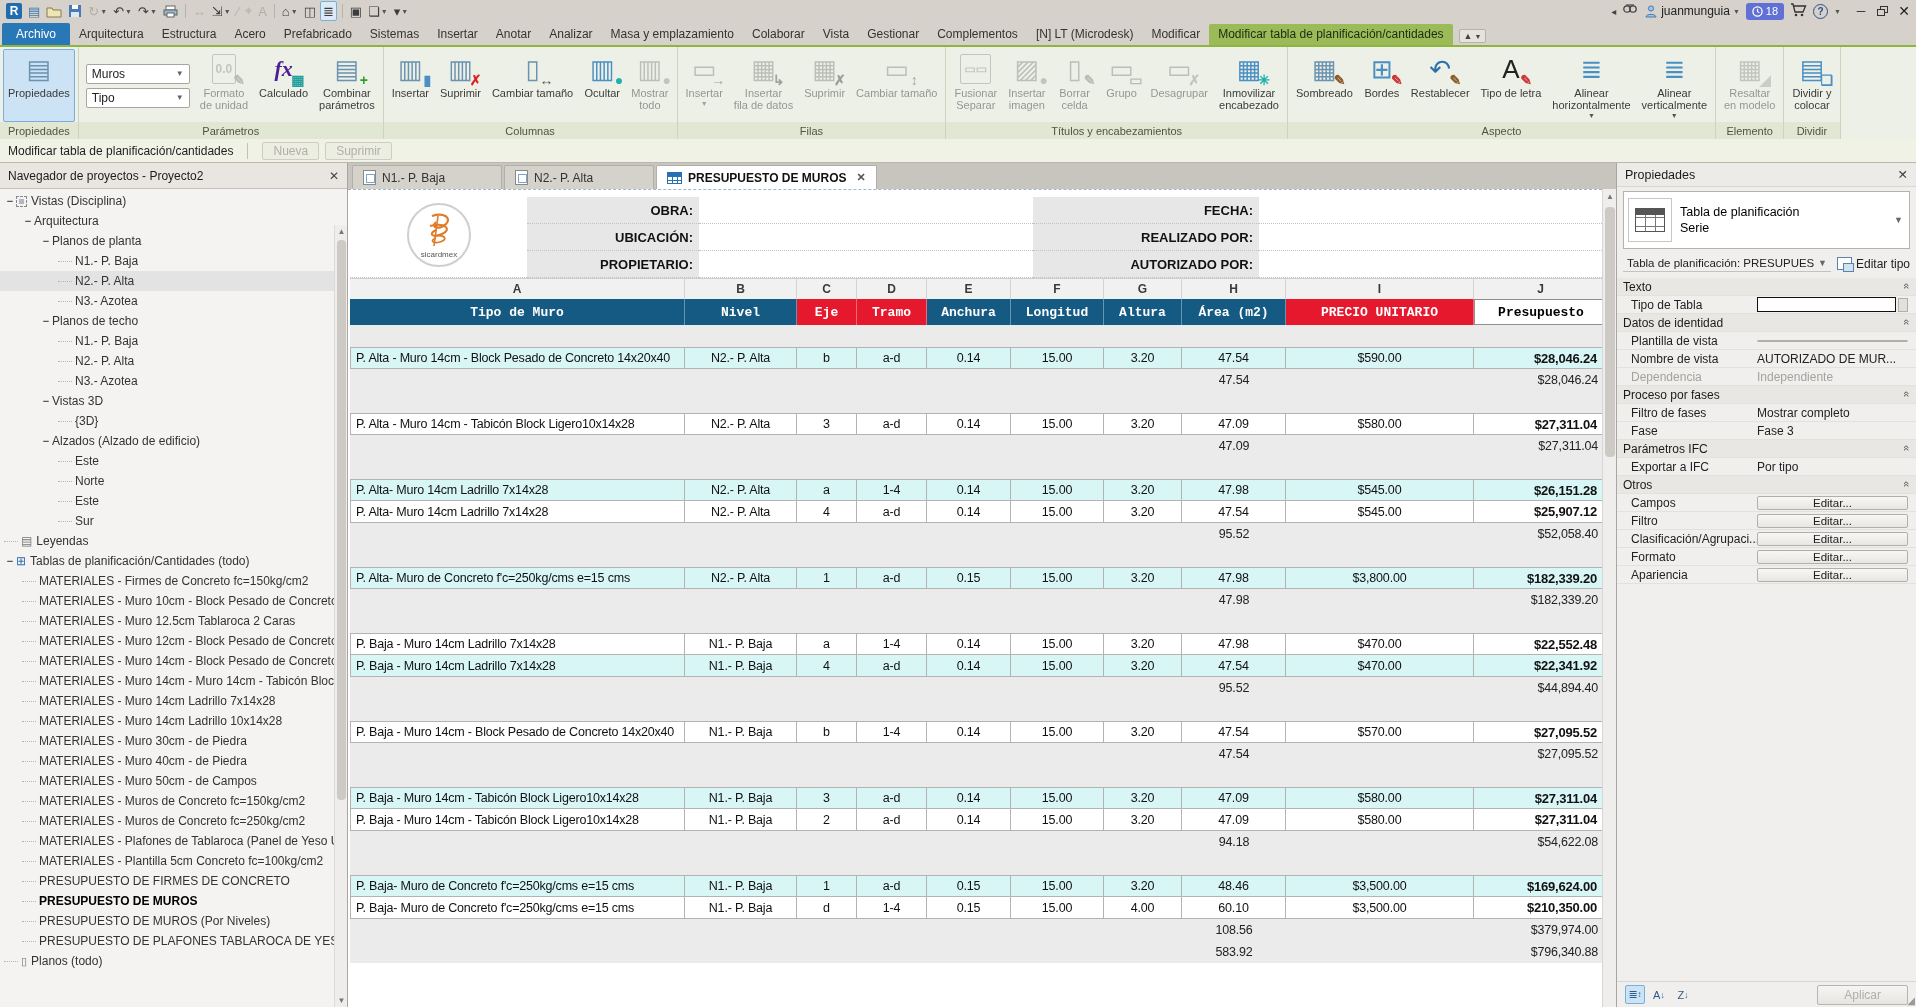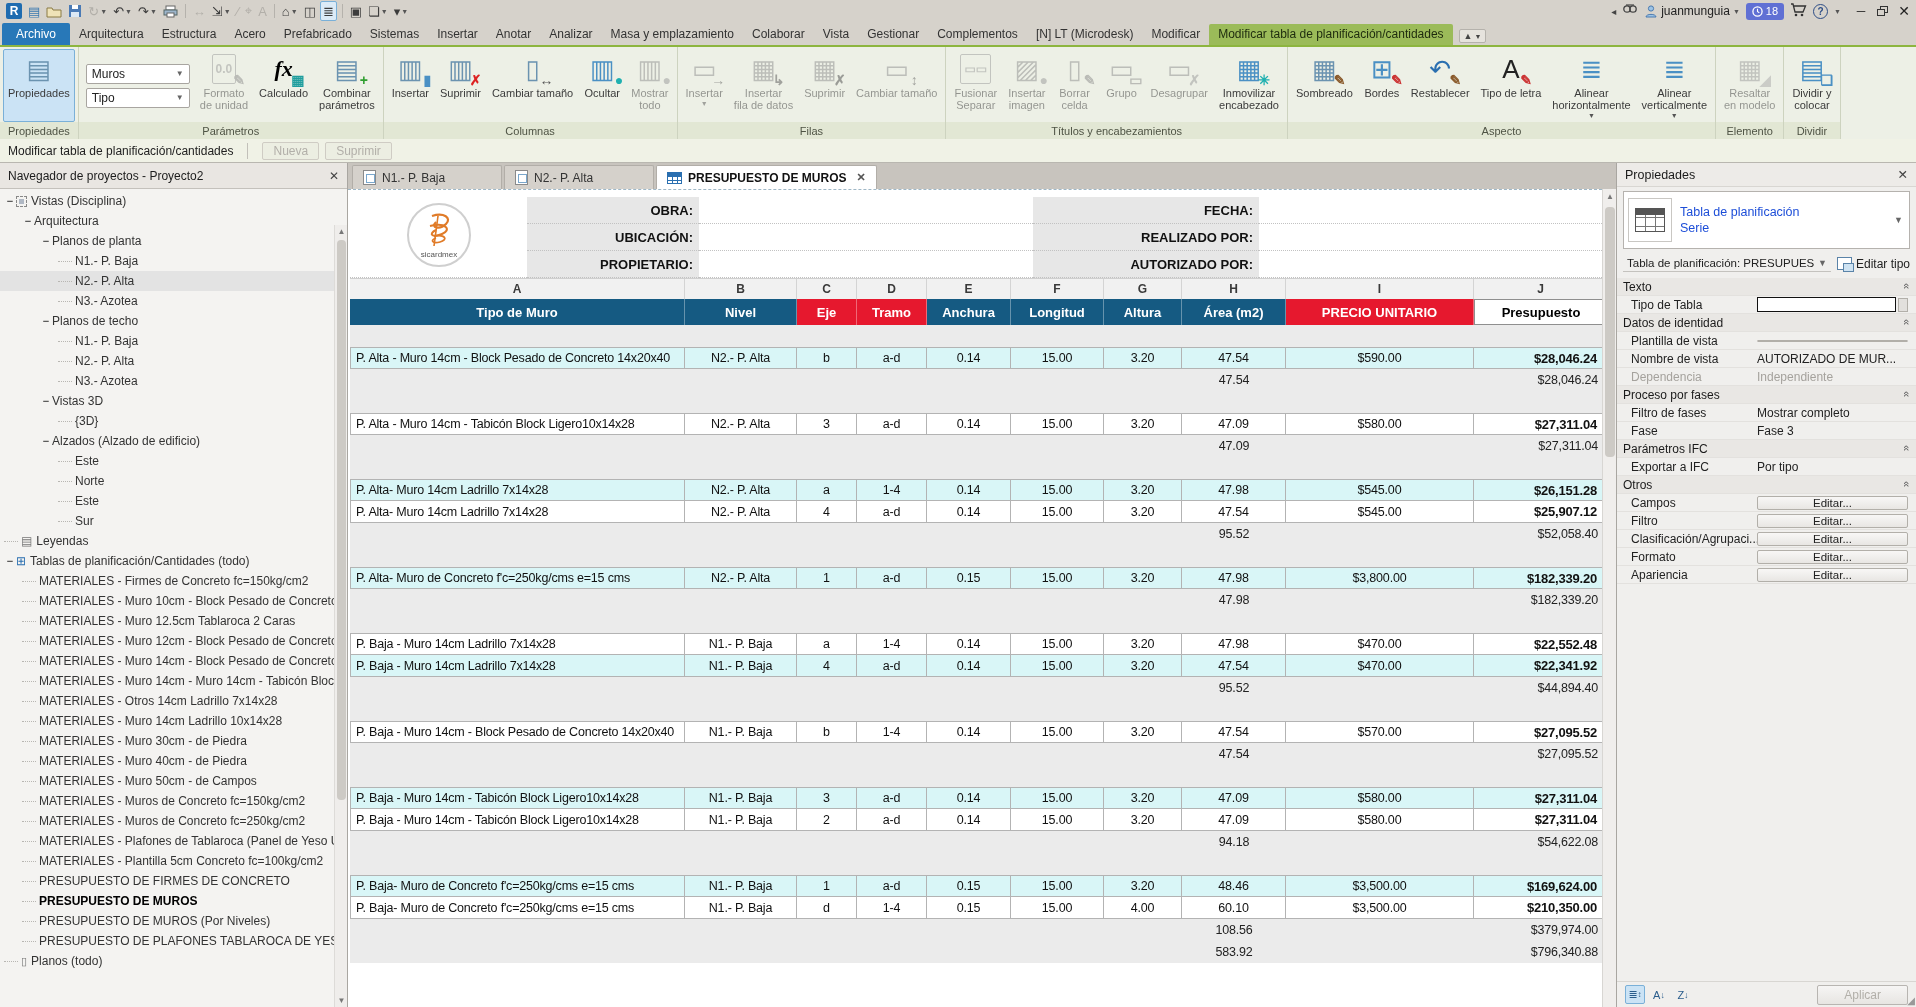--- a/index.html
+++ b/index.html
@@ -45,21 +45,21 @@
         display:flex;align-items:center;justify-content:center;padding:0 6px;white-space:nowrap;}
   .rbtn{display:flex;flex-direction:column;align-items:center;justify-content:flex-start;
         padding:2px 4px 1px 4px;min-width:46px;cursor:default;border:1px solid transparent;border-radius:2px;}
   .rbtn .lab{font-size:11px;color:#3b3b3b;text-align:center;line-height:12px;white-space:pre-line;margin-top:1px;}
   .rbtn.sel{background:#cbe3f5;border-color:#7ab0d8;}
   .rbtn.dis{filter:grayscale(1);opacity:.5;}
   .rbtn .dd{font-size:7px;color:#555;margin-top:1px;}
   .ricon{position:relative;width:36px;height:34px;display:flex;align-items:center;justify-content:center;}
   .ricon .gi{font-size:26px;line-height:26px;}
   .ricon .gi.txt{font-size:12px;font-weight:bold;border:1px solid #999;padding:1px 3px;color:#9a9a9a;border-radius:2px;}
-  .ricon .gi.fx{font-family:"Liberation Serif",serif;font-style:italic;font-weight:bold;font-size:22px;color:#000000;}
+  .ricon .gi.fx{font-family:"Liberation Serif",serif;font-style:italic;font-weight:bold;font-size:22px;color:#4c1d95;}
   .ricon .ov{position:absolute;right:-3px;bottom:-1px;font-size:14px;font-weight:bold;line-height:14px;}
   .selcol{display:flex;flex-direction:column;justify-content:center;gap:4px;padding:0 4px;}
   .rsel{width:104px;height:20px;background:#fff;border:1px solid #a8a5a0;border-radius:2px;
         font-size:12px;color:#222;display:flex;align-items:center;padding:0 5px;justify-content:space-between;}
   .rsel .dd{font-size:8px;color:#666;}
   
   .optionsbar{height:24px;background:#f0f2e6;border-bottom:1px solid #b9b7b0;display:flex;align-items:center;
         font-size:12px;color:#222;padding-left:8px;gap:8px;}
   .ob-sep{width:1px;height:16px;background:#c2c0b9;margin:0 6px;}
   .ob-btn{border:1px solid #cfccc4;background:#eceee2;color:#b2afa9;padding:1px 10px;font-size:12px;border-radius:2px;}
@@ -106,21 +106,21 @@
   .sch-info{display:grid;grid-template-columns:177px 172px 334px 226px 349px;position:relative;}
   .sch-info .icell{height:27px;font-size:13px;display:flex;align-items:center;justify-content:flex-end;
         padding-right:6px;border-bottom:1px dotted #c2c2c2;}
   .sch-info .lab{background:#e7e7e7;font-weight:bold;color:#111;}
   .sch-info .val{background:#fff;}
   .sch-info .logocell{grid-row:1 / span 3;background:#fff;border-bottom:1px dotted #c2c2c2;position:relative;}
   .logo{position:absolute;left:50%;top:50%;transform:translate(-50%,-50%);}
   .letters{display:grid;height:21px;background:#f1f1f1;border-top:1px solid #cfcfcf;}
   .letters div{display:flex;align-items:center;justify-content:center;font-size:12px;color:#3a3a3a;
         border-right:1px solid #d4d4d4;font-weight:bold;}
-  .heads{display:grid;height:26px;}
+  .heads{display:grid;height:26px;font-family:Liberation Mono, monospace;}
   .heads div{display:flex;align-items:center;justify-content:center;font-size:13px;font-weight:bold;color:#fff;
         border-right:1px solid rgba(255,255,255,.35);}
   .heads .blue{background:#155a82;}
   .heads .red{background:#e6182e;}
   .heads .white{background:#fff;color:#000;border:1px solid #8f8f8f;}
   .trow{display:grid;height:22px;}
   .trow .c{display:flex;align-items:center;justify-content:center;font-size:12.5px;color:#111;
         overflow:hidden;white-space:nowrap;letter-spacing:-.2px;}
   .trow .c.left{justify-content:flex-start;padding-left:5px;}
   .trow .c.right{justify-content:flex-end;padding-right:10px;}
@@ -138,21 +138,21 @@
   
   .props{width:300px;background:#f0efed;border-left:1px solid #a9a6a1;display:flex;flex-direction:column;font-size:12px;position:relative;}
   .pr-head{height:24px;display:flex;align-items:center;justify-content:space-between;padding:0 8px;
         font-size:12.5px;color:#1a1a1a;background:#edebe8;border-bottom:1px solid #d8d6d2;}
   .typesel{margin:4px 6px 2px 6px;height:58px;background:#fff;border:1px solid #b5b2ae;display:flex;align-items:center;padding:4px;gap:8px;}
   .ts-ico{width:44px;height:44px;border:1px solid #c9c7c3;display:flex;align-items:center;justify-content:center;}
   .ts-grid{width:30px;height:24px;border:1px solid #555;background:
         linear-gradient(#555 0 6px,transparent 6px),
         repeating-linear-gradient(90deg,transparent 0 9px,#777 9px 10px),
         repeating-linear-gradient(transparent 0 8px,#777 8px 9px);}
-  .ts-text{flex:1;line-height:16px;color:#1d4ed8;font-size:12.5px;}
+  .ts-text{flex:1;line-height:16px;color:#000000;font-size:12.5px;}
   .ts-dd{color:#666;font-size:9px;padding-right:2px;}
   .inst-row{display:flex;align-items:center;margin:4px 6px;gap:6px;}
   .inst-dd{flex:1;display:flex;align-items:center;justify-content:space-between;font-size:11.5px;color:#222;
         padding:2px 4px;border-bottom:1px solid #c4c2be;}
   .inst-dd .dd{font-size:9px;color:#666;}
   .edit-type{display:flex;align-items:center;gap:4px;font-size:12px;color:#222;white-space:nowrap;}
   .et-ico{width:15px;height:13px;border:1px solid #5a83a8;position:relative;background:#fff;}
   .et-ico::after{content:"";position:absolute;right:-3px;bottom:-3px;width:9px;height:7px;border:1px solid #5a83a8;background:#cfe3f2;}
   .pgrid{flex:1;overflow:hidden;margin-top:2px;}
   .prow{display:flex;height:18px;align-items:center;border-bottom:1px solid #e3e1de;}
@@ -682,21 +682,21 @@
             <span>MATERIALES - Muro 14cm - Block Pesado de Concreto</span>
           </div>
           <div class="titem">
             <span style="flex:0 0 22px"></span>
             <span class="guide"></span>
             <span>MATERIALES - Muro 14cm - Muro 14cm - Tabicón Block</span>
           </div>
           <div class="titem">
             <span style="flex:0 0 22px"></span>
             <span class="guide"></span>
-            <span>MATERIALES - Otros 14cm Ladrillo 7x14x28</span>
+            <span>MATERIALES - Muro 14cm Ladrillo 7x14x28</span>
           </div>
           <div class="titem">
             <span style="flex:0 0 22px"></span>
             <span class="guide"></span>
             <span>MATERIALES - Muro 14cm Ladrillo 10x14x28</span>
           </div>
           <div class="titem">
             <span style="flex:0 0 22px"></span>
             <span class="guide"></span>
             <span>MATERIALES - Muro 30cm - de Piedra</span>

